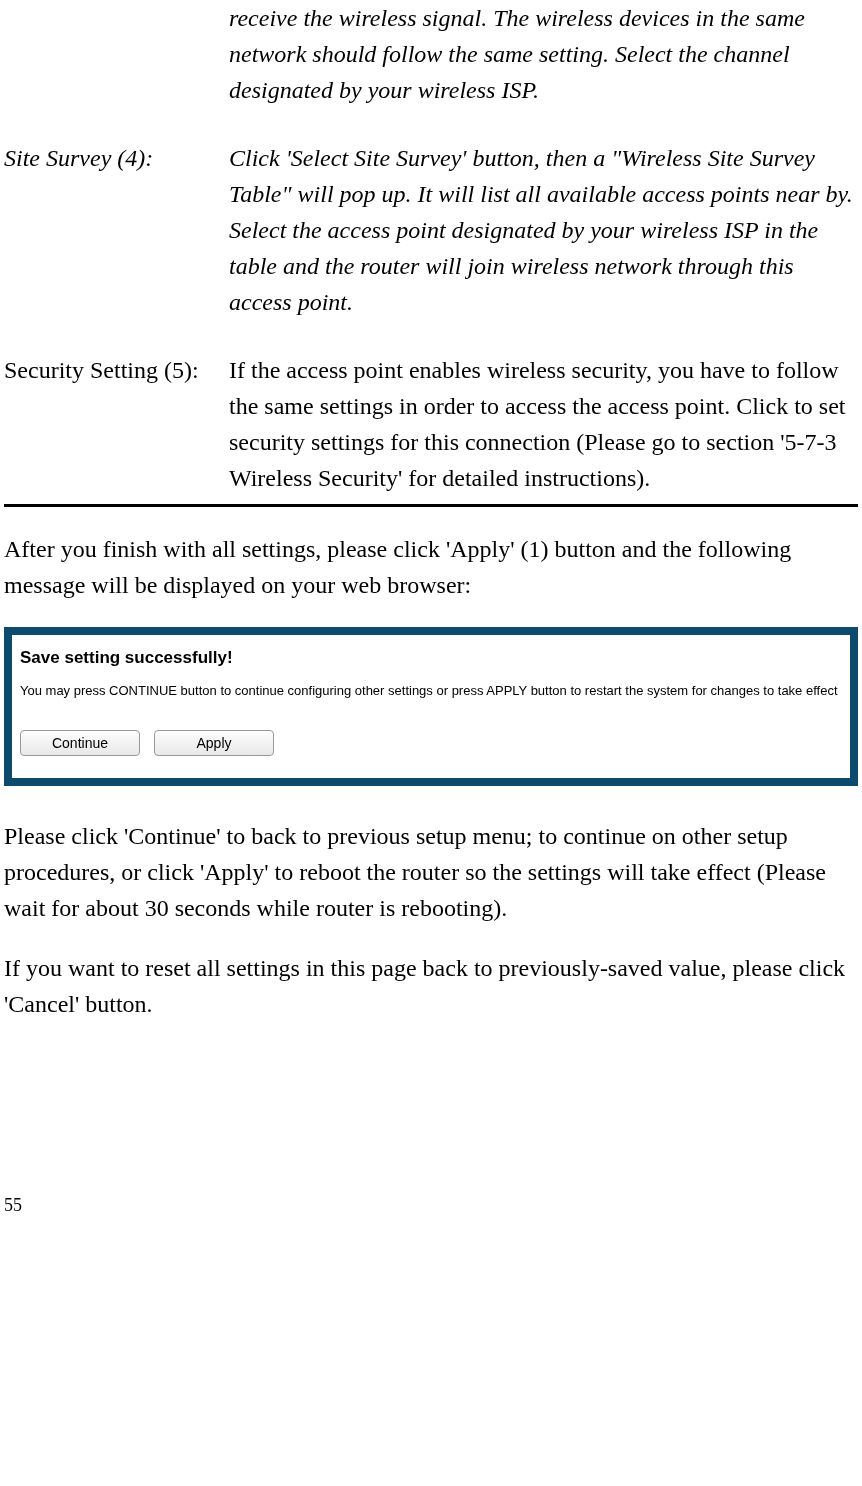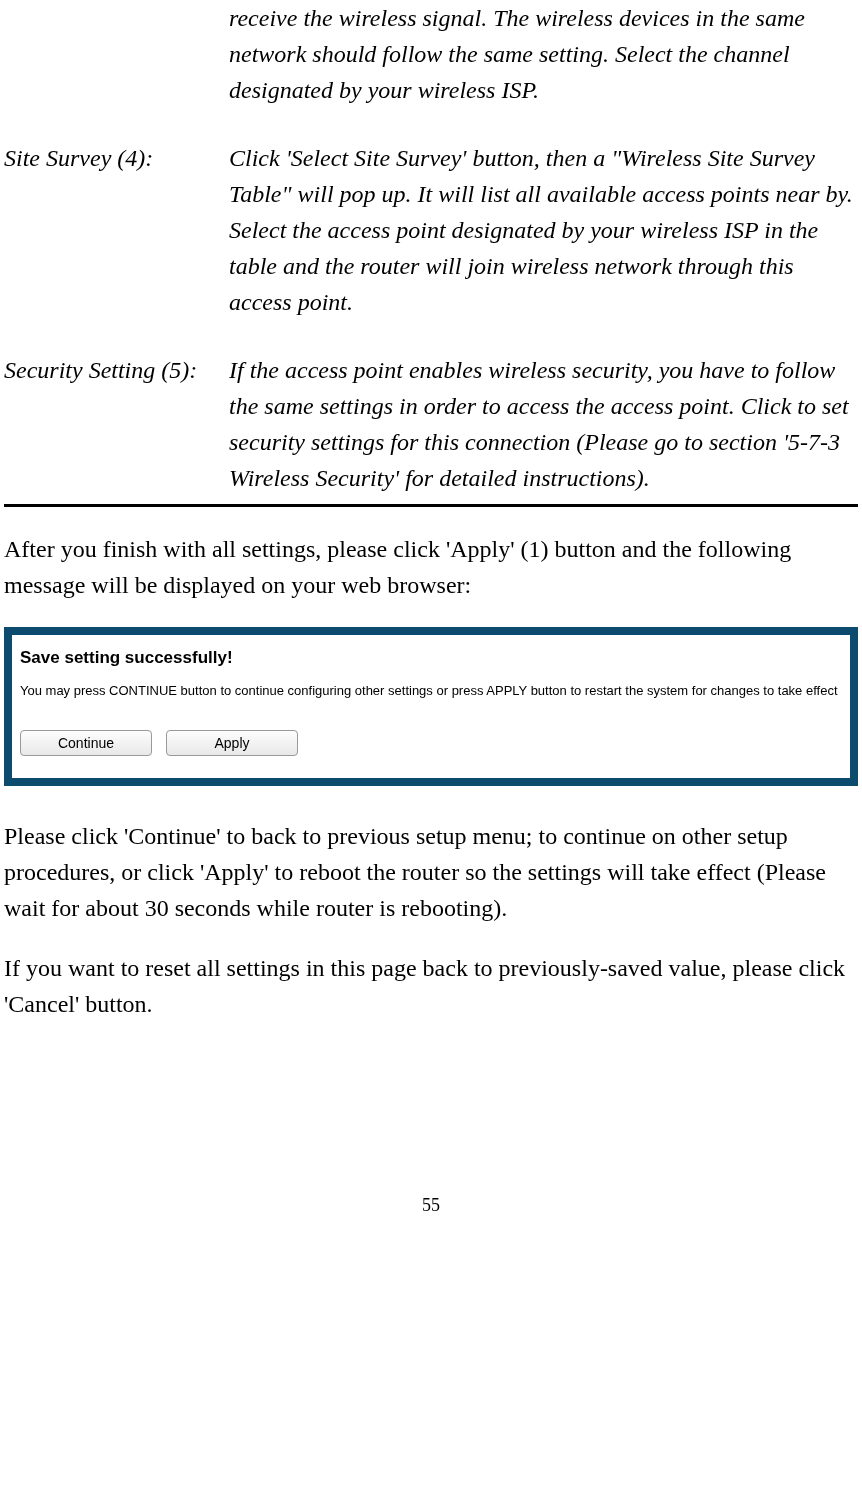--- a/index.html
+++ b/index.html
@@ -26,21 +26,20 @@
     .definition-term {
       font-style: italic;
       width: 225px;
       flex-shrink: 0;
     }
     .definition-desc {
       font-style: italic;
       flex: 1;
     }
     .definition-desc-inline {
-      font-style: italic;
     }
     .divider {
       border: none;
       border-top: 3px solid #000;
       margin: 6px 0 24px 0;
     }
     .body-text {
       font-style: normal;
       margin-bottom: 24px;
     }
@@ -63,29 +62,28 @@
       margin-bottom: 30px;
     }
     .screenshot-buttons {
       display: flex;
       gap: 14px;
     }
     .ui-button {
       font-family: Arial, sans-serif;
       font-size: 14px;
       padding: 4px 0;
-      width: 132px;
+      width: 120px;
       background: linear-gradient(#fdfdfd, #e8e8e8);
       border: 1px solid #999;
       border-radius: 4px;
       text-align: center;
       cursor: pointer;
     }
     .page-number {
-      text-align: center;
       font-size: 18px;
       margin-top: 170px;
     }
   </style>
 </head>
 <body>
 
 <div class="page">
 
   <div class="definition-row">

